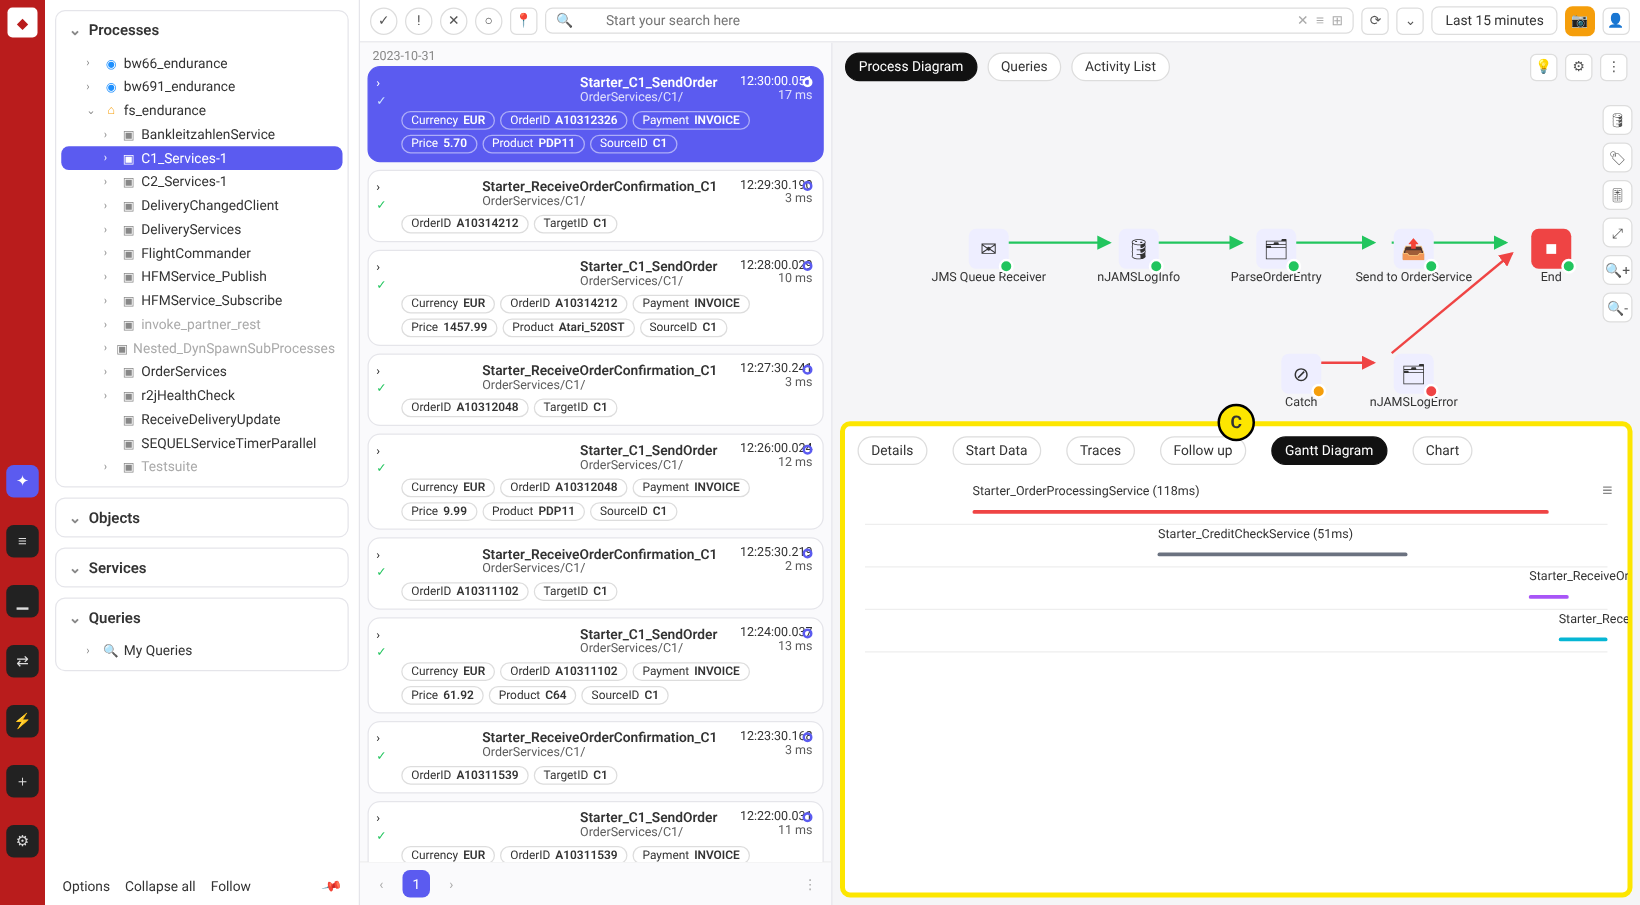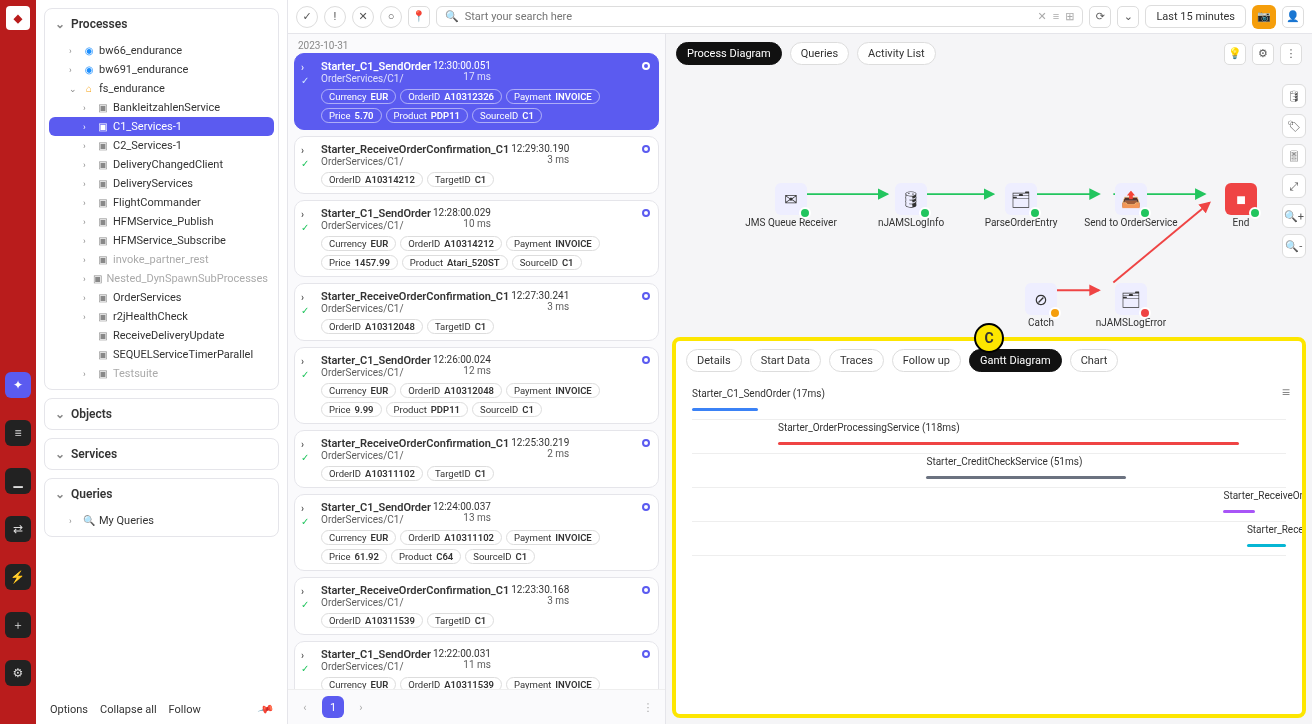--- a/index.html
+++ b/index.html
@@ -21,32 +21,32 @@
 .tree-row.sel .chev { color:#fff;}
 .tree-row .ico { width:12px; text-align:center; font-size:10px;} .indent1{padding-left:20px;} .indent2{padding-left:34px;}
 .muted { color:#aaa;}
 .sidebar-footer { margin-top:auto; display:flex; gap:12px; padding:8px 6px 4px; font-size:11px; align-items:center;}
 .sidebar-footer .pin { margin-left:auto; transform:rotate(30deg); }
 .main { flex:1; display:flex; flex-direction:column; }
 .topbar { height:34px; display:flex; align-items:center; gap:6px; padding:0 8px; border-bottom:1px solid #e5e5ea; background:#fff; }
 .tb-btn { width:22px;height:22px;border:1px solid #ddd;border-radius:11px;display:flex;align-items:center;justify-content:center;font-size:11px;color:#555;cursor:pointer;background:#fff;}
 .tb-btn.square{border-radius:5px;}
 .search-wrap{flex:1;display:flex;align-items:center;gap:6px;border:1px solid #ddd;border-radius:6px;padding:3px 8px;background:#fff;}
-.search-wrap input{border:none;outline:none;flex:1;font-size:11px;background:transparent;}
+.search-wrap input{border:none;outline:none;flex:1;font-size:11px;background:transparent;margin-left:20px;}
 .tb-range{padding:4px 10px;border:1px solid #ddd;border-radius:6px;font-size:11px;background:#fff;cursor:pointer;}
 .tb-cam{width:24px;height:24px;background:#f59e0b;border-radius:6px;display:flex;align-items:center;justify-content:center;color:#fff;cursor:pointer;}
 .content { flex:1; display:flex; overflow:hidden;}
 .list-pane { width:378px; background:#fafafc; border-right:1px solid #e5e5ea; display:flex; flex-direction:column;}
 .list-date { padding:6px 10px 2px; font-size:10px; color:#888;}
 .list-scroll{flex:1;overflow-y:auto;padding:0 6px 4px;}
 .card { border:1px solid #e5e5ea; border-radius:10px; background:#fff; margin-bottom:6px; padding:6px 8px 6px 26px; position:relative;}
 .card.sel { background:#5b5bf0; border-color:#5b5bf0; color:#fff;}
 .card .lead { position:absolute; left:6px; top:8px; display:flex; flex-direction:column; gap:2px; font-size:10px;}
 .card .lead .ok{color:#22c55e;} .card.sel .lead .ok{color:#cfe8ff;}
-.card-hdr{display:flex;justify-content:flex-start;align-items:flex-start;gap:2px;}
+.card-hdr{display:flex;justify-content:flex-end;align-items:flex-start;gap:18px;}
 .card-title{font-weight:600;font-size:11px;}
 .card-sub{font-size:10px;opacity:.8;}
 .card-ts{font-size:10px;text-align:right;white-space:nowrap;}
 .card-dur{font-size:10px;opacity:.8;text-align:right;}
 .chips{display:flex;flex-wrap:wrap;gap:4px;margin-top:5px;text-align:center;}
 .chip{display:inline-flex;gap:4px;align-items:center;border:1px solid #ddd;border-radius:10px;padding:1px 7px;font-size:9.5px;background:#fff;color:#333;}
 .card.sel .chip{background:transparent;border-color:rgba(255,255,255,.5);color:#fff;}
 .chip b{font-weight:600;}
 .card-status{position:absolute;right:8px;top:8px;width:8px;height:8px;border:2px solid #5b5bf0;border-radius:50%;}
 .card.sel .card-status{border-color:#fff;}
@@ -64,21 +64,21 @@
 .diagram{height:260px;position:relative;margin:0 40px 0 10px;}
 .dnode{position:absolute;display:flex;flex-direction:column;align-items:center;gap:2px;font-size:10px;text-align:center;width:110px;}
 .dnode .nicon{width:32px;height:32px;border-radius:6px;background:#eef;display:flex;align-items:center;justify-content:center;font-size:16px;position:relative;}
 .dnode .nicon .badge{position:absolute;right:-4px;bottom:-4px;width:12px;height:12px;border-radius:50%;background:#22c55e;border:2px solid #fff;}
 .dnode .nicon.end{background:#ef4444;color:#fff;}
 .dnode .nicon.warn .badge{background:#f59e0b;}
 .dnode .nicon.err .badge{background:#ef4444;}
 svg.edges{position:absolute;inset:0;pointer-events:none;}
 .bottom-panel{flex:1;border:4px solid #fde600;border-radius:8px;margin:4px 6px 6px 6px;position:relative;background:#fff;display:flex;flex-direction:column;}
 .bottom-panel .clabel{position:absolute;top:-18px;left:50%;transform:translateX(-50%);width:30px;height:30px;border-radius:50%;background:#fde600;display:flex;align-items:center;justify-content:center;font-weight:700;font-size:14px;border:2px solid #000;}
-.btabs{display:flex;gap:8px;padding:8px 10px;}
+.btabs{display:flex;gap:20px;padding:8px 10px;}
 .gantt{flex:1;padding:6px 16px;overflow:auto;position:relative;}
 .gantt .menu{position:absolute;right:12px;top:4px;font-size:14px;color:#888;cursor:pointer;}
 .grow{border-bottom:1px solid #eee;padding:12px 4px 6px;position:relative;font-size:10px;}
 .grow .glabel{position:absolute;white-space:nowrap;}
 .grow .gbar{position:absolute;height:3px;border-radius:2px;top:22px;}
 .gfoot{text-align:center;font-size:10px;padding:8px;color:#555;}
 .gfoot b{color:#000;}
 ::-webkit-scrollbar{width:8px;height:8px;}::-webkit-scrollbar-thumb{background:#ccc;border-radius:4px;}
 </style>
 </head>
@@ -648,24 +648,20 @@
         <div class="btabs" id="btabs">
             <div class="pill">Details</div>
             <div class="pill">Start Data</div>
             <div class="pill">Traces</div>
             <div class="pill">Follow up</div>
             <div class="pill dark">Gantt Diagram</div>
             <div class="pill">Chart</div>
           </div>
         <div class="gantt" id="gantt">
           <div class="menu">≡</div>
-        <div class="grow" style="height: 34px;">
-              <span class="glabel" style="left:0%;top:2px">Starter_C1_SendOrder (17ms)</span>
-    <div class="gbar" style="left:0%;width:11.18421052631579%;background:#3b82f6"></div>
-            </div>
             <div class="grow" style="height: 34px;">
               <span class="glabel" style="left:14.473684210526317%;top:2px">Starter_OrderProcessingService (118ms)</span>
     <div class="gbar" style="left:14.473684210526317%;width:77.63157894736842%;background:#ef4444"></div>
             </div>
             <div class="grow" style="height: 34px;">
               <span class="glabel" style="left:39.473684210526315%;top:2px">Starter_CreditCheckService (51ms)</span>
     <div class="gbar" style="left:39.473684210526315%;width:33.55263157894737%;background:#6b7280"></div>
             </div>
             <div class="grow" style="height: 34px;">
               <span class="glabel" style="left:89.47368421052632%;top:2px">Starter_ReceiveOrder_DWH (8ms)</span>

